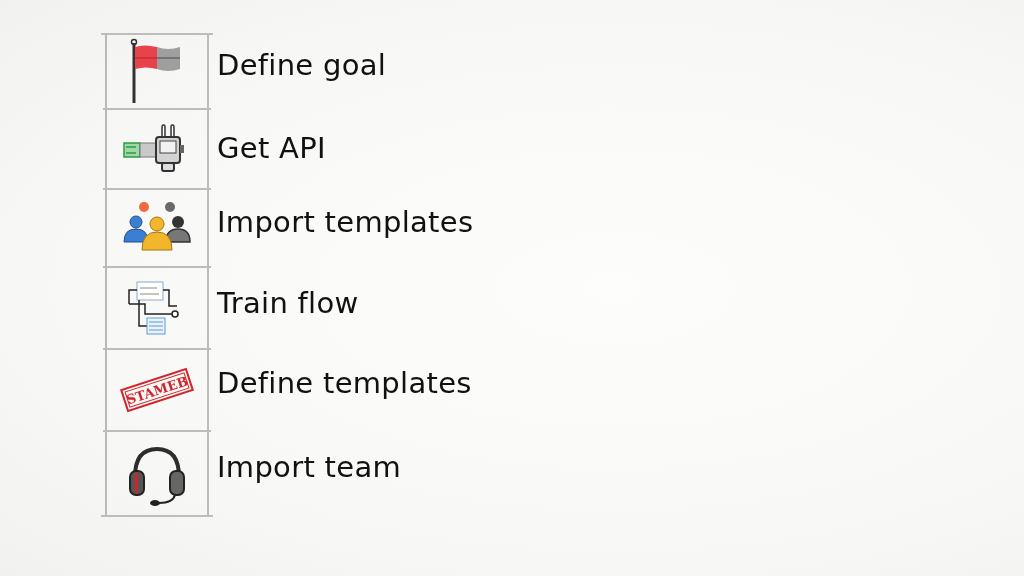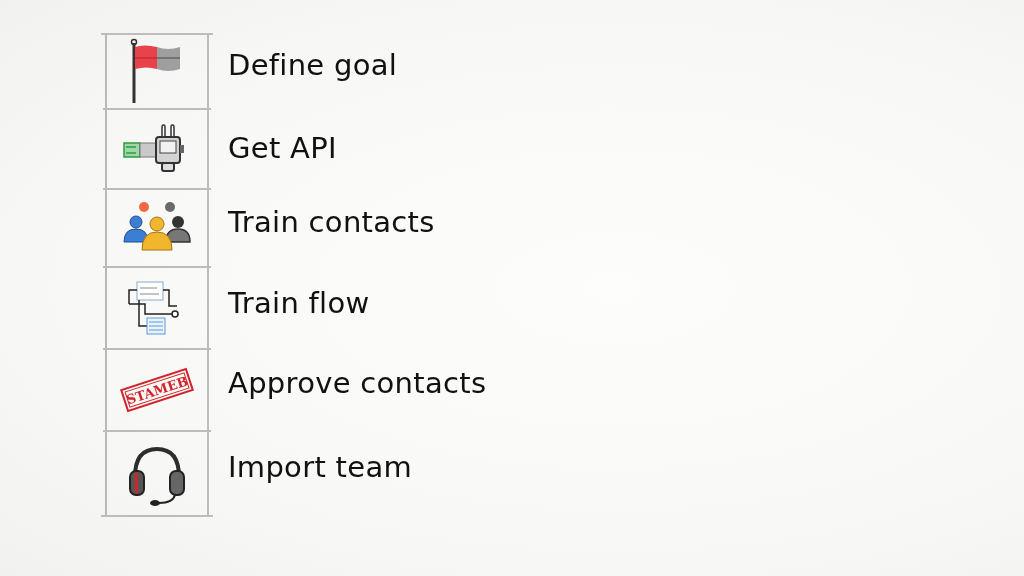--- a/index.html
+++ b/index.html
@@ -20,21 +20,21 @@
     content: ""; position: absolute; left: -6px; right: -6px; bottom: -2px; height: 2px; background: #bdbdbd;
   }
   .cell {
     position: absolute; left: 0; width: 100px;
     display: flex; align-items: center; justify-content: center;
   }
   .divider {
     position: absolute; left: -4px; width: 108px; height: 2px; background: #bcbcbc;
   }
   .label {
-    position: absolute; left: 228px;
+    position: absolute; left: 217px;
     font-size: 29px; color: #111; letter-spacing: 0.3px;
     font-family: "DejaVu Sans", sans-serif; font-weight: normal;
     white-space: nowrap;
   }
 </style>
 </head>
 <body>
 
 <div class="grid">
   <div class="divider" style="top:73px"></div>
@@ -115,16 +115,16 @@
       <rect x="10" y="32" width="3" height="20" fill="#d2232a"></rect>
       <rect x="45" y="30" width="14" height="24" rx="6" fill="#666" stroke="#222" stroke-width="2"></rect>
       <path d="M50 54 Q48 62 34 62" fill="none" stroke="#222" stroke-width="2"></path>
       <ellipse cx="30" cy="62" rx="5" ry="3" fill="#222"></ellipse>
     </svg>
   </div>
 </div>
 
 <div class="label" style="top:48px">Define goal</div>
 <div class="label" style="top:131px">Get API</div>
-<div class="label" style="top:205px">Train contacts</div>
+<div class="label" style="top:205px">Import templates</div>
 <div class="label" style="top:286px">Train flow</div>
-<div class="label" style="top:366px">Approve contacts</div>
+<div class="label" style="top:366px">Define templates</div>
 <div class="label" style="top:450px">Import team</div>
 
 </body></html>

